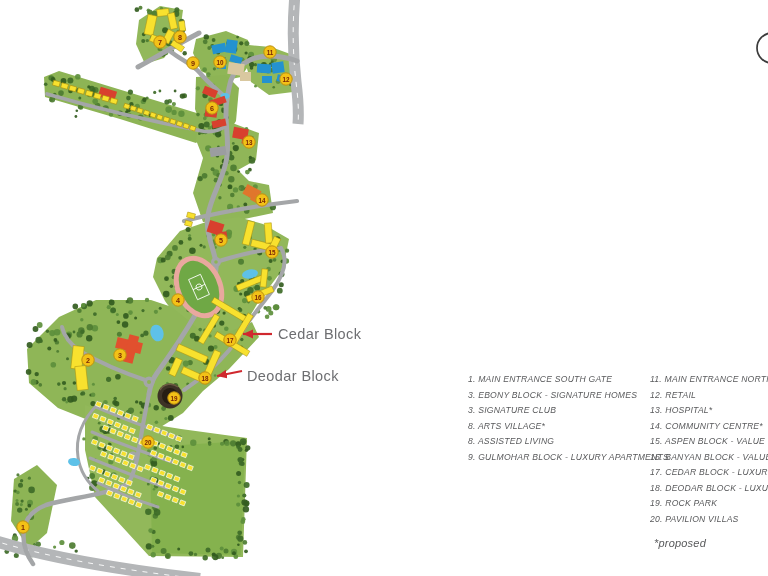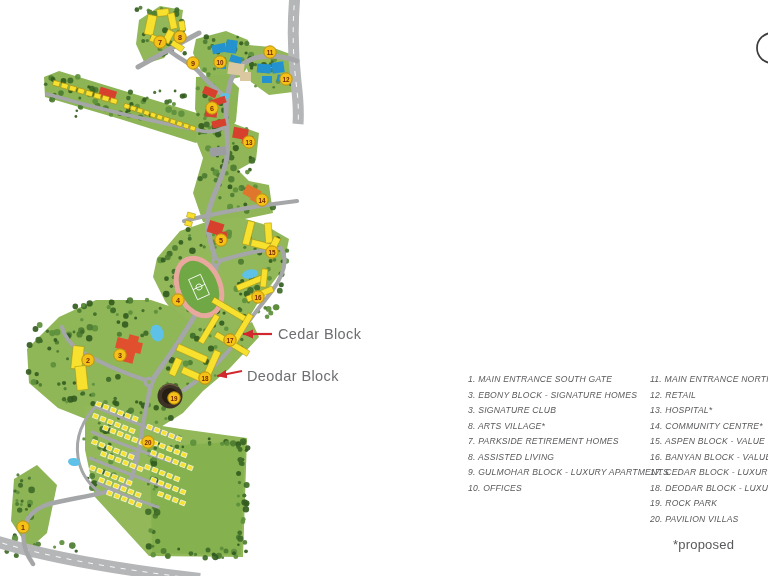--- a/index.html
+++ b/index.html
@@ -10,21 +10,21 @@
   .map-svg{position:absolute;left:0;top:0;}
   .compass-svg{position:absolute;left:746px;top:24px;}
   .legend-col{
     position:absolute;top:372px;font-size:8.6px;letter-spacing:.22px;
     color:#58595b;white-space:nowrap;font-family:"Liberation Sans",sans-serif;
   }
   .legend-col .legend-item{height:15.5px;line-height:15.5px;font-style:italic;}
   .legend-col-1{left:468px;}
   .legend-col-2{left:650px;}
   .footnote{
-    position:absolute;left:673px;top:537px;font-size:13px;
+    position:absolute;left:654px;top:537px;font-size:11px;font-style:italic;
     color:#58595b;letter-spacing:.2px;
   }
   svg text.marker-num{font-family:"Liberation Sans",sans-serif;font-weight:bold;fill:#7a2606;}
   svg text.callout-label{font-family:"Liberation Sans",sans-serif;fill:#6d6e71;font-size:14.5px;letter-spacing:.4px;}
 </style>
 </head>
 <body>
 
 <div>
 
@@ -910,24 +910,22 @@
 
 <svg class="compass-svg" width="30" height="48">
   <circle cx="26" cy="24" r="15" fill="none" stroke="#3b3b3b" stroke-width="1.7"></circle>
 </svg>
 
 <div class="legend-col legend-col-1" id="legendCol1">
       <div class="legend-item">1. MAIN ENTRANCE SOUTH GATE</div>
       <div class="legend-item">3. EBONY BLOCK -  SIGNATURE HOMES</div>
       <div class="legend-item">3. SIGNATURE CLUB</div>
       <div class="legend-item">8. ARTS VILLAGE*</div>
-      <div class="legend-item">7. PARKSIDE RETIREMENT HOMES</div>
       <div class="legend-item">8. ASSISTED LIVING</div>
       <div class="legend-item">9. GULMOHAR BLOCK - LUXURY APARTMENTS</div>
-      <div class="legend-item">10. OFFICES</div>
     </div>
 <div class="legend-col legend-col-2" id="legendCol2">
       <div class="legend-item">11. MAIN ENTRANCE NORTH GATE</div>
       <div class="legend-item">12. RETAIL</div>
       <div class="legend-item">13. HOSPITAL*</div>
       <div class="legend-item">14. COMMUNITY CENTRE*</div>
       <div class="legend-item">15. ASPEN BLOCK - VALUE PLUS HOMES</div>
       <div class="legend-item">16. BANYAN BLOCK - VALUE PLUS HOMES</div>
       <div class="legend-item">17. CEDAR BLOCK - LUXURY HOMES</div>
       <div class="legend-item">18. DEODAR BLOCK - LUXURY HOMES</div>

